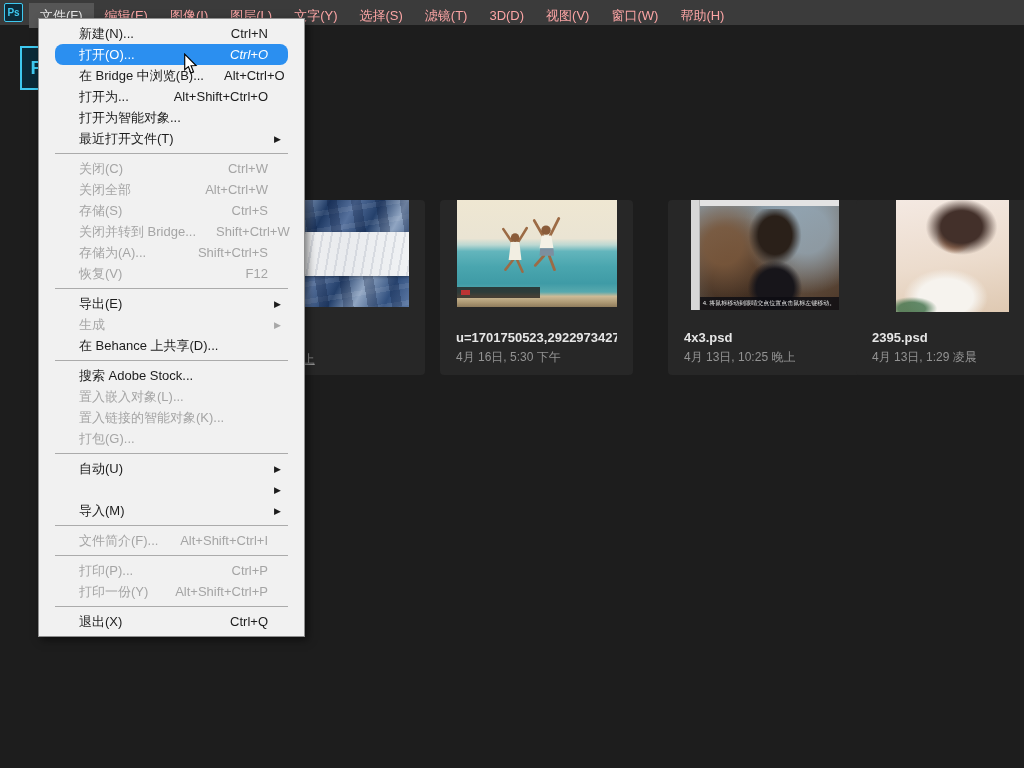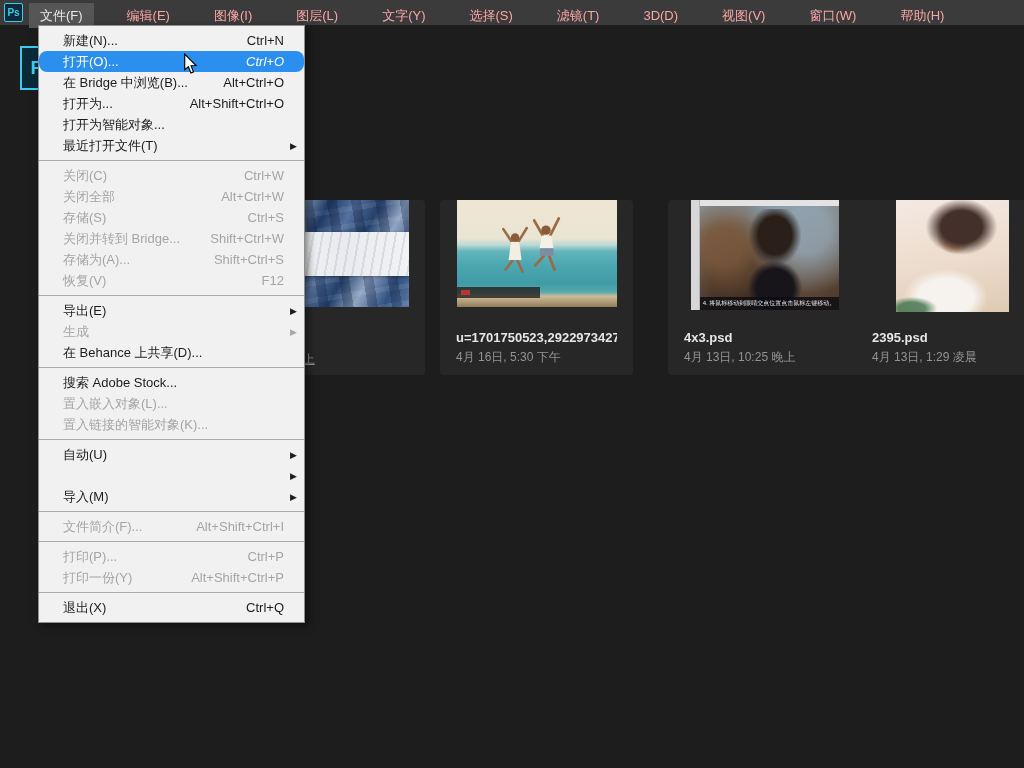--- a/index.html
+++ b/index.html
@@ -5,21 +5,21 @@
   * { margin:0; padding:0; box-sizing:border-box; }
   html,body { width:1024px; height:768px; overflow:hidden; }
   body { background:#1d1d1d; font-family:"Liberation Sans", sans-serif; position:relative; }
 
   
   .menubar { position:absolute; top:0; left:0; width:1024px; height:25px;
              background:#3b3b3b; display:flex; align-items:center; z-index:20; }
   .app-icon { width:19px; height:19px; margin:0 6px 0 4px; background:#0d2b39;
               border:1px solid #3ec9f0; color:#3ec9f0; font-size:10px; font-weight:bold;
               display:flex; align-items:center; justify-content:center; border-radius:2px; }
-  .mb-items { display:flex; height:19px;gap:22px; }
+  .mb-items { display:flex; height:19px; }
   .mb-item { padding:0 11px; font-size:13px; color:#fca5a5; line-height:25px;
              height:25px; white-space:nowrap; cursor:default; }
   .mb-item.active { background:#565656; color:#e9e9e9; }
 
   
   .ps-badge { position:absolute; left:20px; top:46px; width:44px; height:44px;
               background:#0a2a38; border:2px solid #3ec9f0; color:#3ec9f0;
               font-size:19px; font-weight:bold; display:flex; align-items:center;
               justify-content:center; z-index:1; }
 
@@ -72,23 +72,23 @@
              text-align:center; white-space:nowrap; overflow:hidden; }
   
   .thumb-portrait { width:113px; height:112px;
     background:radial-gradient(ellipse 30% 14% at 14% 97%, rgba(60,110,70,.8) 0 40%, transparent 75%),
       radial-gradient(ellipse 48% 38% at 58% 24%, #43302a 0 38%, rgba(67,48,42,0) 66%),
       radial-gradient(ellipse 17% 16% at 52% 33%, #c08b68 0 55%, rgba(192,139,104,0) 95%),
       radial-gradient(ellipse 44% 30% at 44% 87%, #f6f3ee 0 55%, rgba(246,243,238,0) 85%),
       linear-gradient(170deg,#f4e9e2 0%,#ecdccd 55%,#dfc9b2 100%); }
 
   
-  .file-menu { position:absolute; left:38px; top:25px; width:267px; background:#f1f1f1;
+  .file-menu { position:absolute; left:38px; top:18px; width:267px; background:#f1f1f1;
                border:1px solid #8f8f8f; box-shadow:3px 3px 8px rgba(0,0,0,.5);
-               padding:4px 0; z-index:30; }
+               padding:4px 16px; z-index:30; }
   .menu-item { height:21px; display:flex; align-items:center; padding:0 20px 0 24px;
                position:relative; font-size:13px; color:#1c1c1c; cursor:default; white-space:nowrap; }
   .mi-label { flex:1; }
   .mi-shortcut { margin-left:20px; }
   .menu-item.disabled, .menu-item.disabled .mi-shortcut { color:#a5a5a5; }
   .mi-arrow { position:absolute; right:7px; font-size:9px; color:#1c1c1c; }
   .menu-item.disabled .mi-arrow { color:#a8a8a8; }
   .menu-item.highlighted { background:#2b8ff0; color:#fff;border-radius:8px; }
   .menu-item.highlighted .mi-shortcut { color:#fff;font-style:italic; }
   .menu-sep { height:1px; background:#ababab; margin:4px 0; }
@@ -243,20 +243,23 @@
     <div class="menu-sep"></div>
     <div class="menu-item">
       <span class="mi-label">搜索 Adobe Stock...</span>
     </div>
     <div class="menu-item disabled">
       <span class="mi-label">置入嵌入对象(L)...</span>
     </div>
     <div class="menu-item disabled">
       <span class="mi-label">置入链接的智能对象(K)...</span>
     </div>
+    <div class="menu-item disabled">
+      <span class="mi-label">打包(G)...</span>
+    </div>
     <div class="menu-sep"></div>
     <div class="menu-item">
       <span class="mi-label">自动(U)</span>
       <span class="mi-arrow">▶</span>
     </div>
     <div class="menu-item">
       <span class="mi-arrow">▶</span>
     </div>
     <div class="menu-item">
       <span class="mi-label">导入(M)</span>

